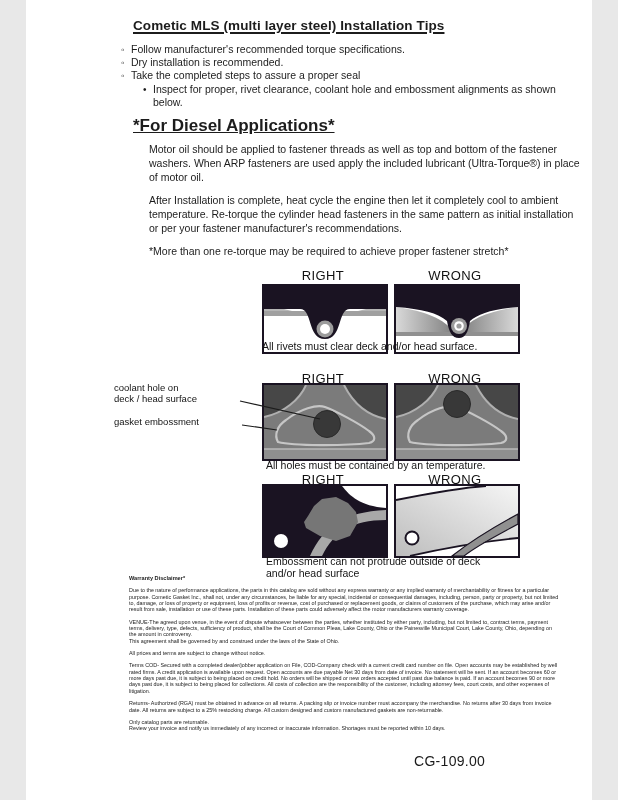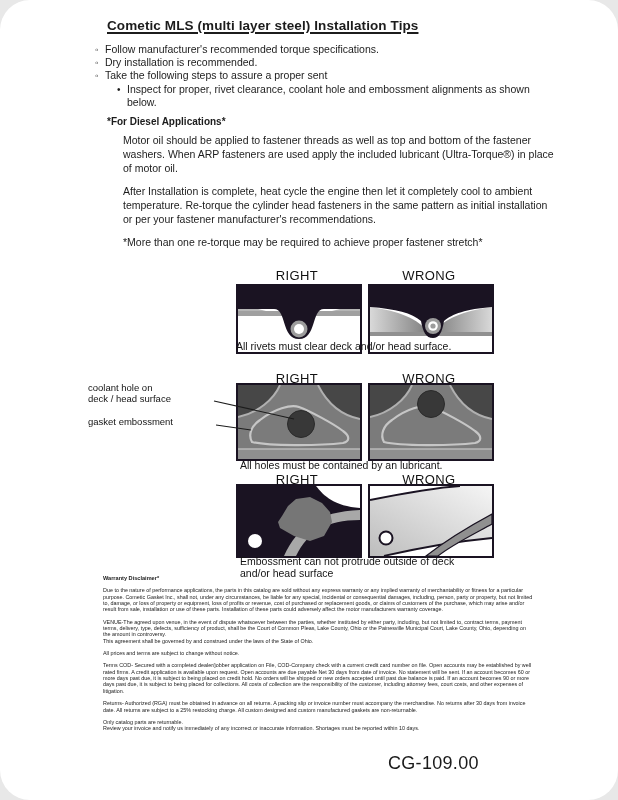--- a/index.html
+++ b/index.html
@@ -1,34 +1,33 @@
 <!DOCTYPE html>
 <html><head>
 <meta charset="utf-8">
 <style>
   html,body{margin:0;padding:0;background:#e8e8e8;}
   .page{
-    position:relative;width:618px;height:800px;background:#ffffff;
+    position:relative;width:566px;height:800px;background:#ffffff;
     font-family:"Liberation Sans", sans-serif;color:#1c1c1c;overflow:hidden;
     margin:0 auto;
-    border-radius:30px;
   }
   
   .doc-title{
     position:absolute;left:107px;top:18px;font-size:13.5px;font-weight:bold;
     text-decoration:underline;text-decoration-thickness:1.5px;text-underline-offset:2px;
     letter-spacing:.1px;
   }
   .bullets{position:absolute;left:95px;top:43px;width:455px;font-size:10.5px;line-height:13.2px;}
   .bullet{position:relative;padding-left:10px;}
   .bullet::before{content:"\25E6";position:absolute;left:0;top:0;font-size:10px;}
   .sub{margin-left:22px;}
   .sub::before{content:"\2022";font-size:10px;}
   .diesel{position:absolute;left:107px;top:116px;width:450px;}
-  .diesel h2{margin:0 0 6px 0;font-size:10px;font-weight:bold;}
+  .diesel h2{margin:0 0 6px 0;font-size:17px;font-weight:bold;text-decoration:underline;}
   .diesel p{margin:0 0 9px 16px;font-size:10.5px;line-height:14px;}
   
   .diag-row{position:absolute;left:0;width:618px;margin-top:39px;}
   .row1{top:229px;height:100px;}
   .row2{top:329px;height:108px;}
   .row3{top:431px;height:118px;}
   .rw-label{position:absolute;width:122px;text-align:center;font-size:13px;letter-spacing:.4px;color:#121212;}
   .rw-left{left:236px;top:0;}
   .rw-right{left:368px;top:0;}
   .row2 .rw-label{top:3px;}
@@ -46,33 +45,33 @@
   .row3 .caption{left:240px;top:86px;line-height:11.5px;width:260px;}
   .ann{position:absolute;font-size:9.5px;line-height:11px;color:#141414;}
   .ann1{left:88px;top:14px;width:122px;}
   .ann2{left:88px;top:48px;width:124px;}
   .leader-overlay{position:absolute;left:0;top:0;pointer-events:none;}
   
   .legal{position:absolute;left:103px;top:575px;width:430px;font-size:5.4px;line-height:6.35px;color:#222;}
   .legal .lg-head{font-weight:bold;font-size:5.6px;margin:0 0 6px 0;}
   .legal p{margin:0 0 6px 0;}
   .legal p.tight{margin:0;}
-  .page-num{position:absolute;left:388px;top:753px;font-size:18px;letter-spacing:.3px;color:#1a1a1a;}
+  .page-num{position:absolute;left:388px;top:753px;font-size:14px;letter-spacing:.3px;color:#1a1a1a;}
 </style>
 </head>
 <body>
 
 <div class="page">
 
   <div class="doc-title">Cometic MLS (multi layer steel) Installation Tips</div>
 
   <div class="bullets">
     <div class="bullet">Follow manufacturer's recommended torque specifications.</div>
     <div class="bullet">Dry installation is recommended.</div>
-    <div class="bullet">Take the following steps to assure a proper sent</div>
+    <div class="bullet">Take the completed steps to assure a proper seal</div>
     <div class="bullet sub">Inspect for proper, rivet clearance, coolant hole and embossment alignments as shown below.</div>
   </div>
 
   <div class="diesel">
     <h2>*For Diesel Applications*</h2>
     <p>Motor oil should be applied to fastener threads as well as top and bottom of the fastener washers. When ARP fasteners are used apply the included lubricant (Ultra-Torque®) in place of motor oil.</p>
     <p>After Installation is complete, heat cycle the engine then let it completely cool to ambient temperature. Re-torque the cylinder head fasteners in the same pattern as initial installation or per your fastener manufacturer's recommendations.</p>
     <p>*More than one re-torque may be required to achieve proper fastener stretch*</p>
   </div>
 
@@ -154,21 +153,21 @@
         <path d="M14,57 C10,50 13,41 22,35 C36,24 53,19 61,22 C72,26 96,39 105,46 C112,51 112,56 105,58 C80,61 30,61 14,57 Z" fill="none" stroke="#c6c6c6" stroke-width="2.2"></path>
         <circle cx="61" cy="19" r="13.5" fill="#383838" stroke="#2a2a2a" stroke-width="1"></circle>
       </svg>
     </span>
 
     <svg class="leader-overlay" width="618" height="108">
       <line x1="214" y1="33" x2="294" y2="51" stroke="#1c1c1c" stroke-width="1.2"></line>
       <line x1="216" y1="57" x2="251" y2="62" stroke="#1c1c1c" stroke-width="1.2"></line>
     </svg>
 
-    <div class="caption">All holes must be contained by an lubricant.</div>
+    <div class="caption">All holes must be contained by an temperature.</div>
   </div>
 
   <div class="diag-row row3">
     <div class="rw-label rw-left">RIGHT</div>
     <div class="rw-label rw-right">WRONG</div>
 
     <span class="fig fig-l">
       <svg width="122" height="70" viewBox="0 0 122 70">
         <rect x="0" y="0" width="122" height="70" fill="#1a1322"></rect>
         <path d="M78,0 H122 V22 C96,20 86,10 78,0 Z" fill="#ffffff"></path>

